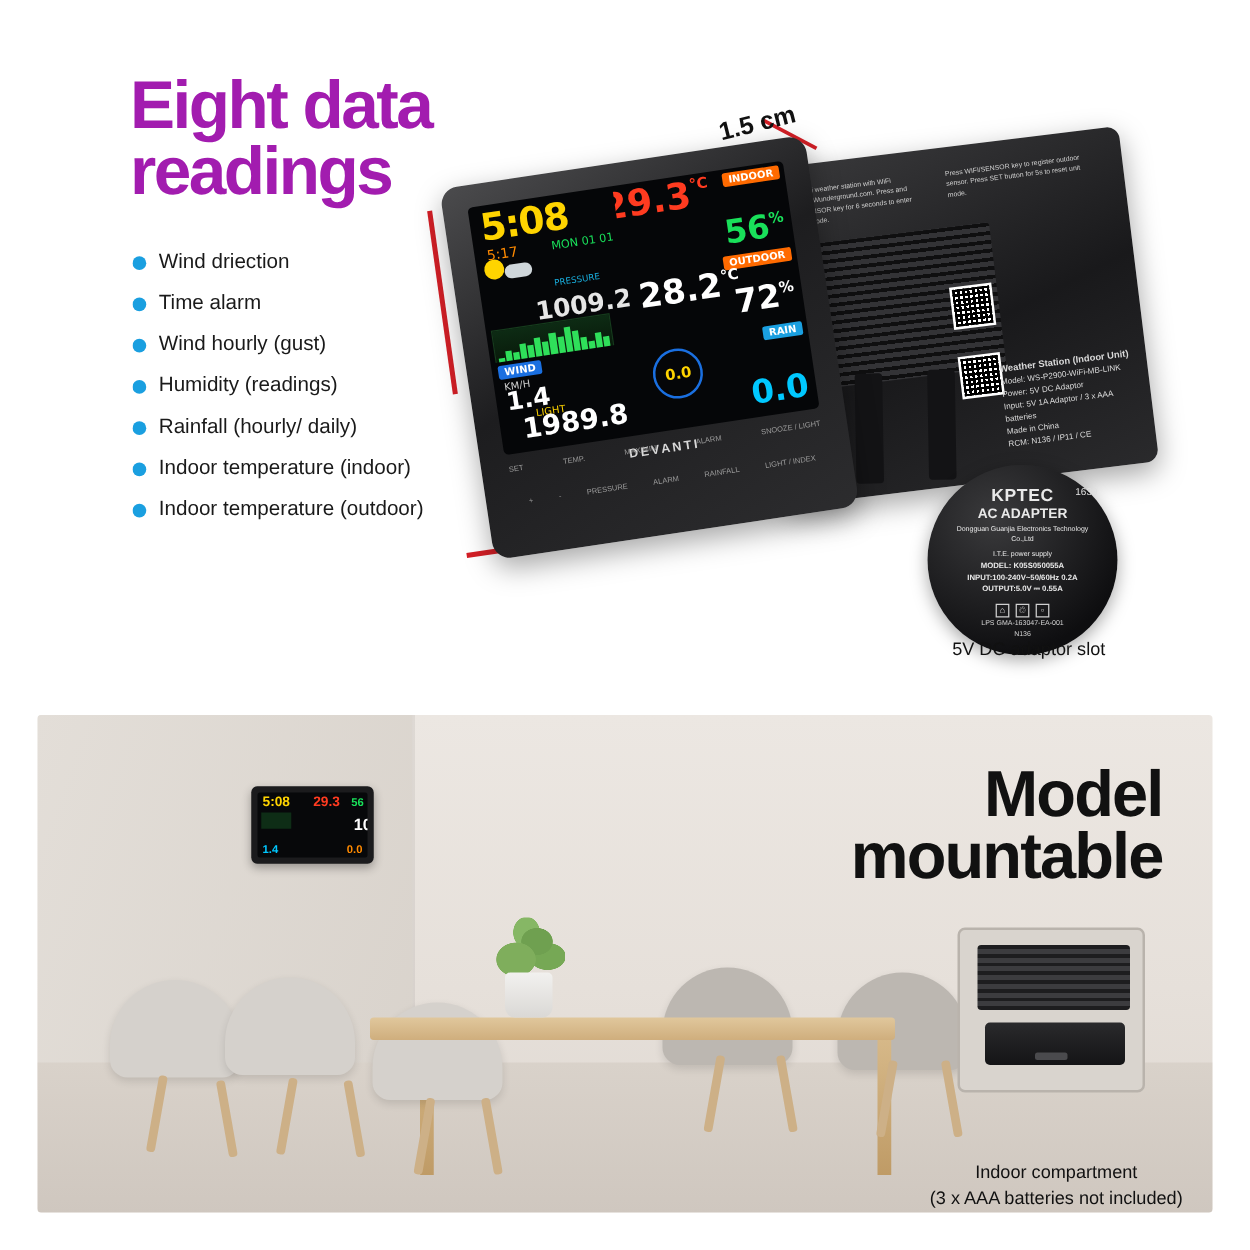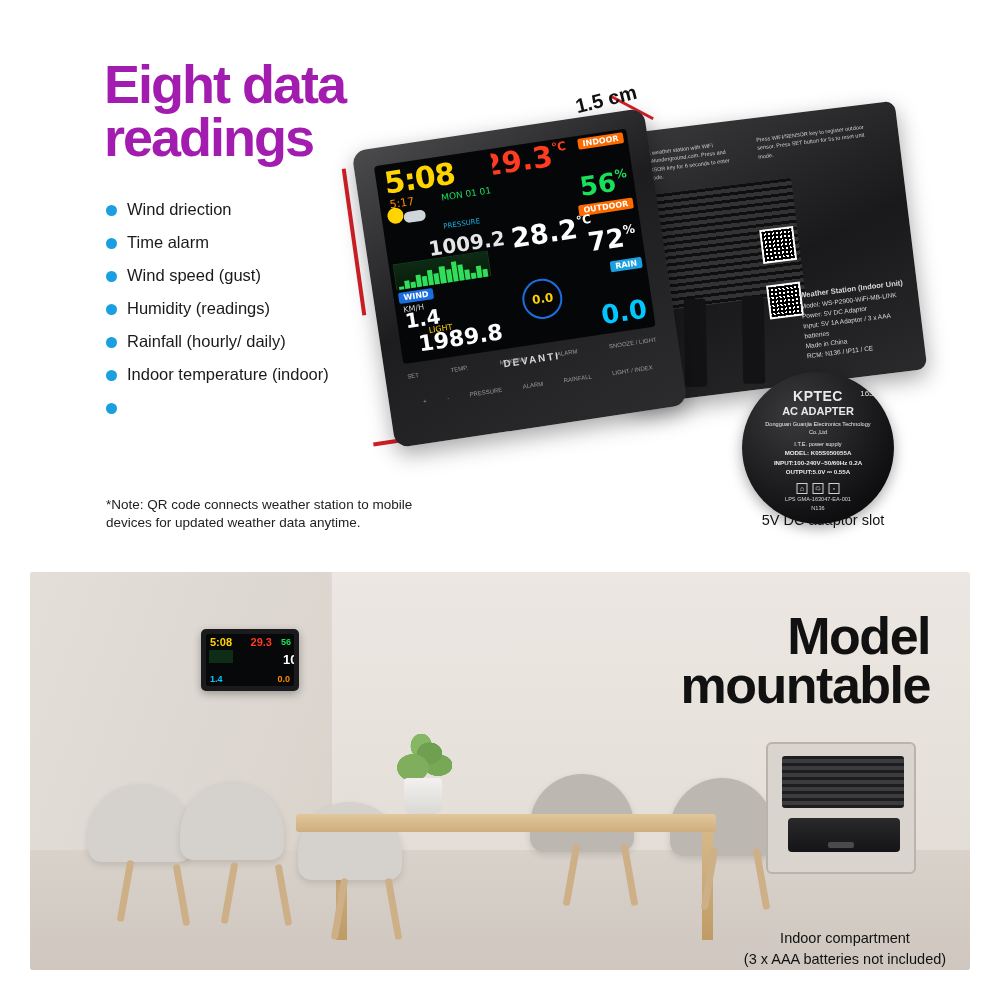--- a/index.html
+++ b/index.html
@@ -332,40 +332,40 @@
       <div class="feature-item">
         <span class="bullet"></span>
         <span class="feature-text">Wind driection</span>
       </div>
       <div class="feature-item">
         <span class="bullet"></span>
         <span class="feature-text">Time alarm</span>
       </div>
       <div class="feature-item">
         <span class="bullet"></span>
-        <span class="feature-text">Wind speed (gust)</span>
+        <span class="feature-text">Wind hourly (gust)</span>
       </div>
       <div class="feature-item">
         <span class="bullet"></span>
         <span class="feature-text">Humidity (readings)</span>
       </div>
       <div class="feature-item">
         <span class="bullet"></span>
         <span class="feature-text">Rainfall (hourly/ daily)</span>
       </div>
       <div class="feature-item">
         <span class="bullet"></span>
         <span class="feature-text">Indoor temperature (indoor)</span>
       </div>
       <div class="feature-item">
         <span class="bullet"></span>
+        <span class="feature-text">Indoor temperature (outdoor)</span>
       </div>
     </div>
 
-    <div class="note">*Note: QR code connects weather station to mobile devices for updated weather data anytime.</div>
 
     <div class="red-line" style="left:352px; top:168px; width:4px; height:148px; transform:rotate(-8deg);"></div>
     <div class="red-line" style="left:404px; top:176px; width:232px; height:4px; transform:rotate(-8.5deg);"></div>
     <div class="red-line" style="left:372px; top:424px; width:250px; height:4px; transform:rotate(-8.5deg);"></div>
     <div class="red-line" style="left:620px; top:196px; width:4px; height:170px; transform:rotate(-8deg);"></div>
     <div class="red-line" style="left:608px; top:106px; width:48px; height:3px; transform:rotate(28deg);"></div>
 
     <div class="dim-label" style="left:474px; top:165px; transform:rotate(-8deg);">15.6 cm</div>
     <div class="dim-label" style="left:352px; top:243px; transform:rotate(-90deg);">12 cm</div>
     <div class="dim-label" style="left:575px; top:88px; transform:rotate(-14deg);">1.5 cm</div>

